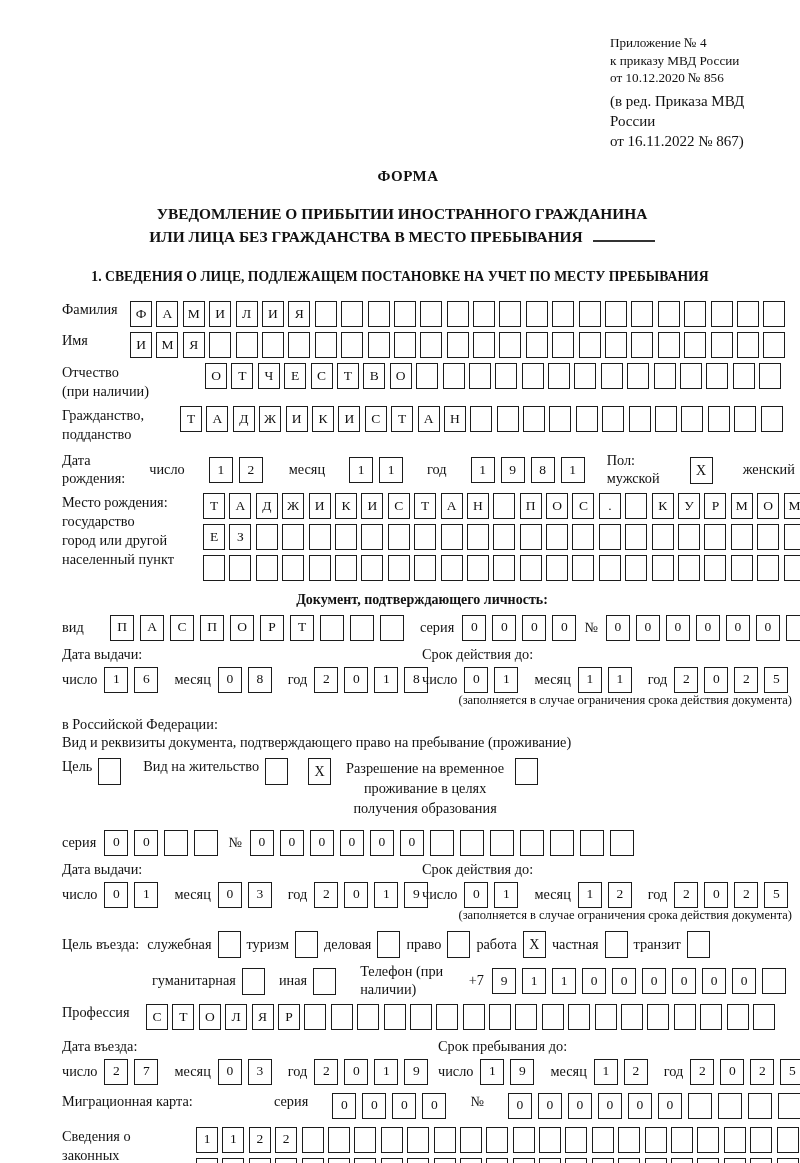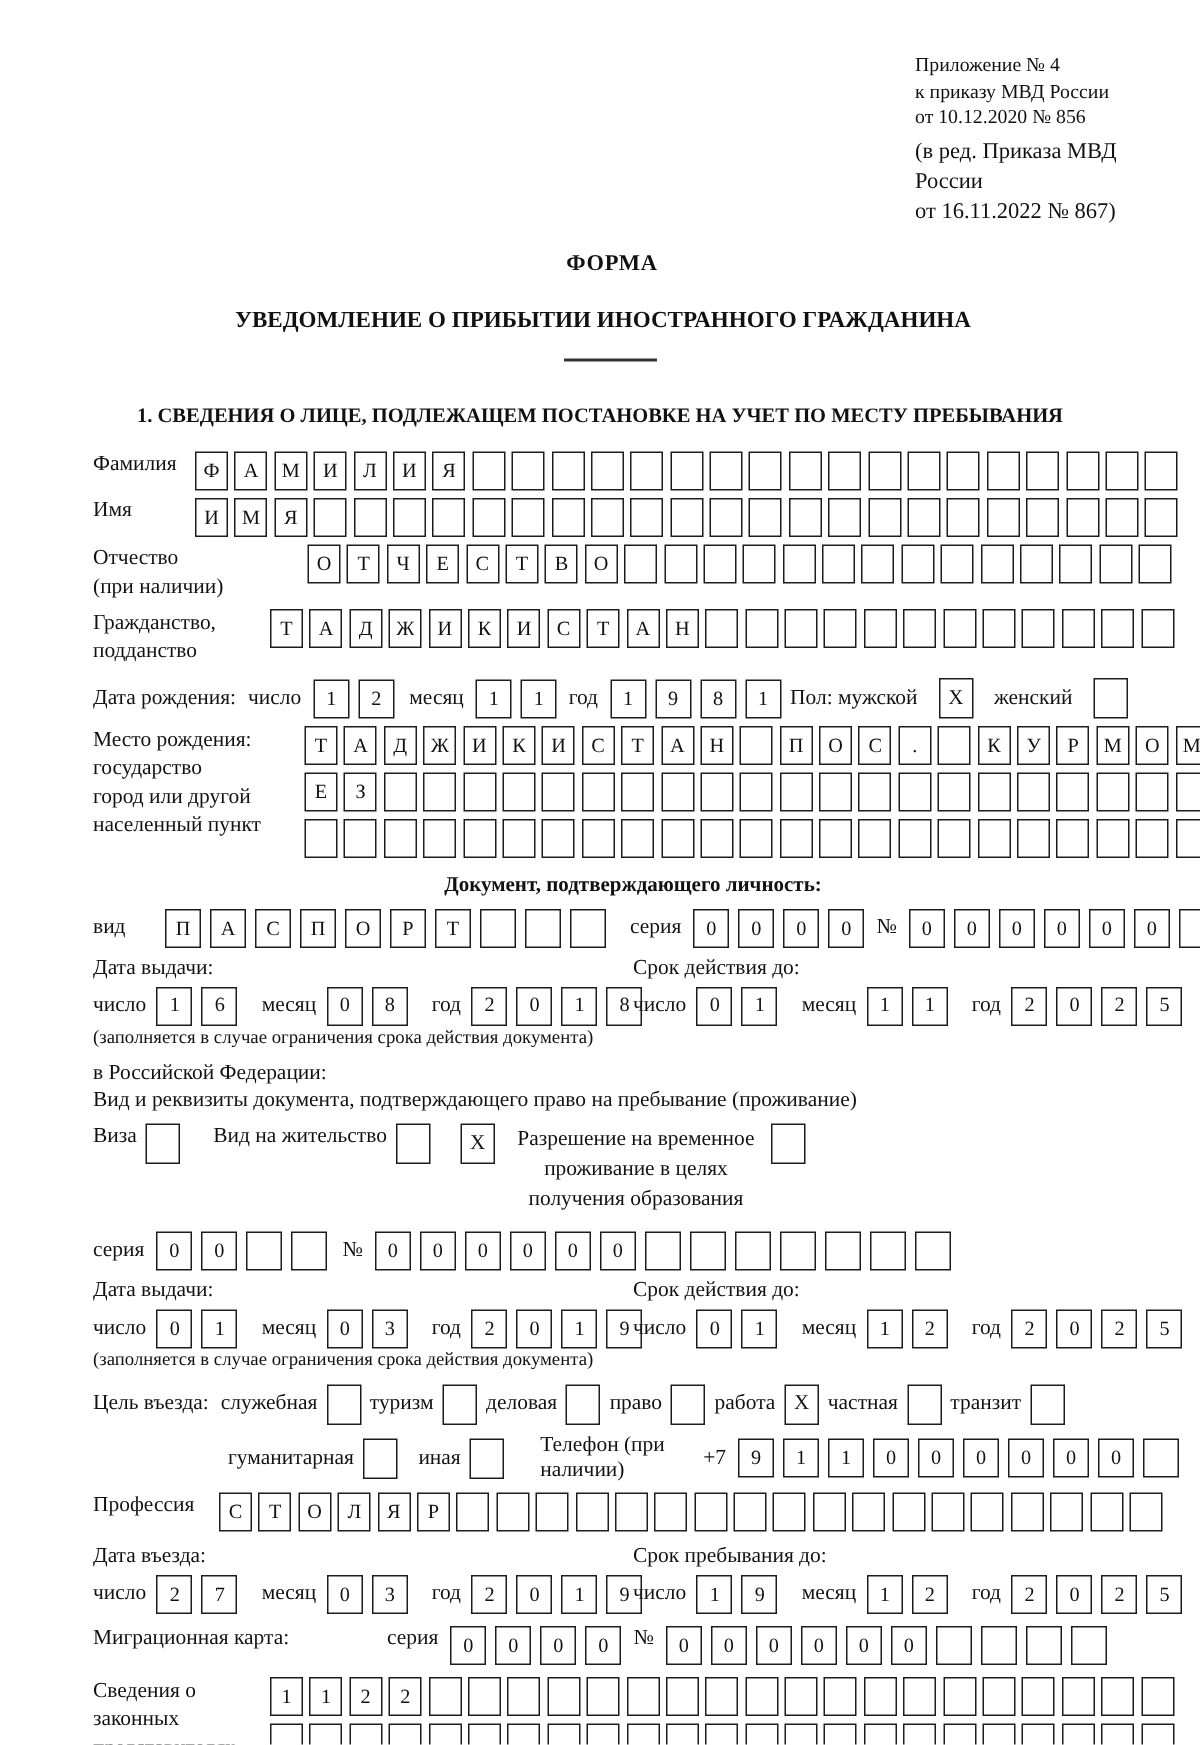--- a/index.html
+++ b/index.html
@@ -24,33 +24,33 @@
   .w68{width:68px;} .w118{width:118px;} .w143{width:143px;} .w141{width:141px;} .w48{width:48px;} .w84{width:84px;} .w196{width:196px;}
   .lblcol div{line-height:19px;}
   .cells{display:flex;flex:none;}
   .cell{
     flex:none;width:22px;height:26px;margin-right:4.4px;box-sizing:border-box;
     border:1.6px solid #1c1c1c;display:flex;align-items:center;justify-content:center;
     font-size:13.5px;background:#fff;
   }
   .wide .cell{width:24px;margin-right:6px;}
   .cellrows > .cells{margin-bottom:5px;}
-  .box{flex:none;width:23px;height:27px;box-sizing:border-box;border:1.6px solid #1c1c1c;display:flex;align-items:center;justify-content:center;font-size:14px;margin:0 6px;} .mt8{margin-top:8px;} 
+  .box{flex:none;width:23px;height:27px;box-sizing:border-box;border:1.6px solid #1c1c1c;display:flex;align-items:center;justify-content:center;font-size:14px;margin:0 6px;} .mt8{margin-top:8px;gap:16px;} 
   .t{margin-right:8px;}
   
   .doc-heading{font-weight:bold;font-size:14px;text-align:center;margin:4px 0 6px -10px;}
   
   .datepair{display:flex;margin-bottom:2px;}
   .datecol-l{width:330px;flex:none;}
   .datecol-r{width:400px;flex:none;padding-left:30px;box-sizing:border-box;}
   .datehead{text-align:left;width:290px;margin-bottom:3px;}
   .dateline{display:flex;align-items:center;}
   .dateline .dlbl{margin-right:7px;}
   .dateline .cells{margin-right:10px;}
-  .note{font-size:12.5px;text-align:left;margin:-2px 0 8px 0;}
+  .note{font-size:12.5px;text-align:right;margin:-2px 0 8px 0;}
   .optlbl{text-align:center;line-height:20px;}
   .w150{width:158px;} .w168{width:168px;}
   .options{align-items:flex-start;margin-top:6px;margin-bottom:12px;}
   .flexline{display:flex;align-items:center;}
 </style>
 </head>
 <body>
 
 <div class="page">
 
@@ -58,21 +58,21 @@
     <div>Приложение № 4</div>
     <div>к приказу МВД России</div>
     <div>от 10.12.2020 № 856</div>
     <div class="small gap">(в ред. Приказа МВД России</div>
     <div class="small">от 16.11.2022 № 867)</div>
   </div>
   <div class="forma">ФОРМА</div>
 
   <div class="title">
     <div>УВЕДОМЛЕНИЕ О ПРИБЫТИИ ИНОСТРАННОГО ГРАЖДАНИНА</div>
-    <div><span class="blankline"></span></div>
+    <div><span>ИЛИ ЛИЦА БЕЗ ГРАЖДАНСТВА В МЕСТО ПРЕБЫВАНИЯ</span><span class="blankline"></span></div>
   </div>
 
   <div class="sec-heading">1. СВЕДЕНИЯ О ЛИЦЕ, ПОДЛЕЖАЩЕМ ПОСТАНОВКЕ НА УЧЕТ ПО МЕСТУ ПРЕБЫВАНИЯ</div>
 
   <div class="row">
     <span class="lbl w68">Фамилия</span>
     <span class="cells">
         <span class="cell">Ф</span>
         <span class="cell">А</span>
         <span class="cell">М</span>
@@ -386,21 +386,21 @@
       </div>
     </div>
   </div>
   <div class="note">(заполняется в случае ограничения срока действия документа)</div>
 
   <div>
     <div style="margin-top:4px">в Российской Федерации:</div>
     <div>Вид и реквизиты документа, подтверждающего право на пребывание (проживание)</div>
   </div>
   <div class="row options">
-    <span class="lbl">Виза</span>
+    <span class="lbl">Цель</span>
     <span class="box" style="margin-right:22px"></span>
     <span class="lbl">Вид на жительство</span>
     <span class="box" style="margin-right:14px"></span>
     <span class="box" style="margin-right:10px">X</span>
     <span class="optlbl w168">Разрешение на временное проживание в целях получения образования</span>
     <span class="box"></span>
   </div>
 
   <div class="row flexline" style="align-items:center;">
     <span class="t">серия</span>

